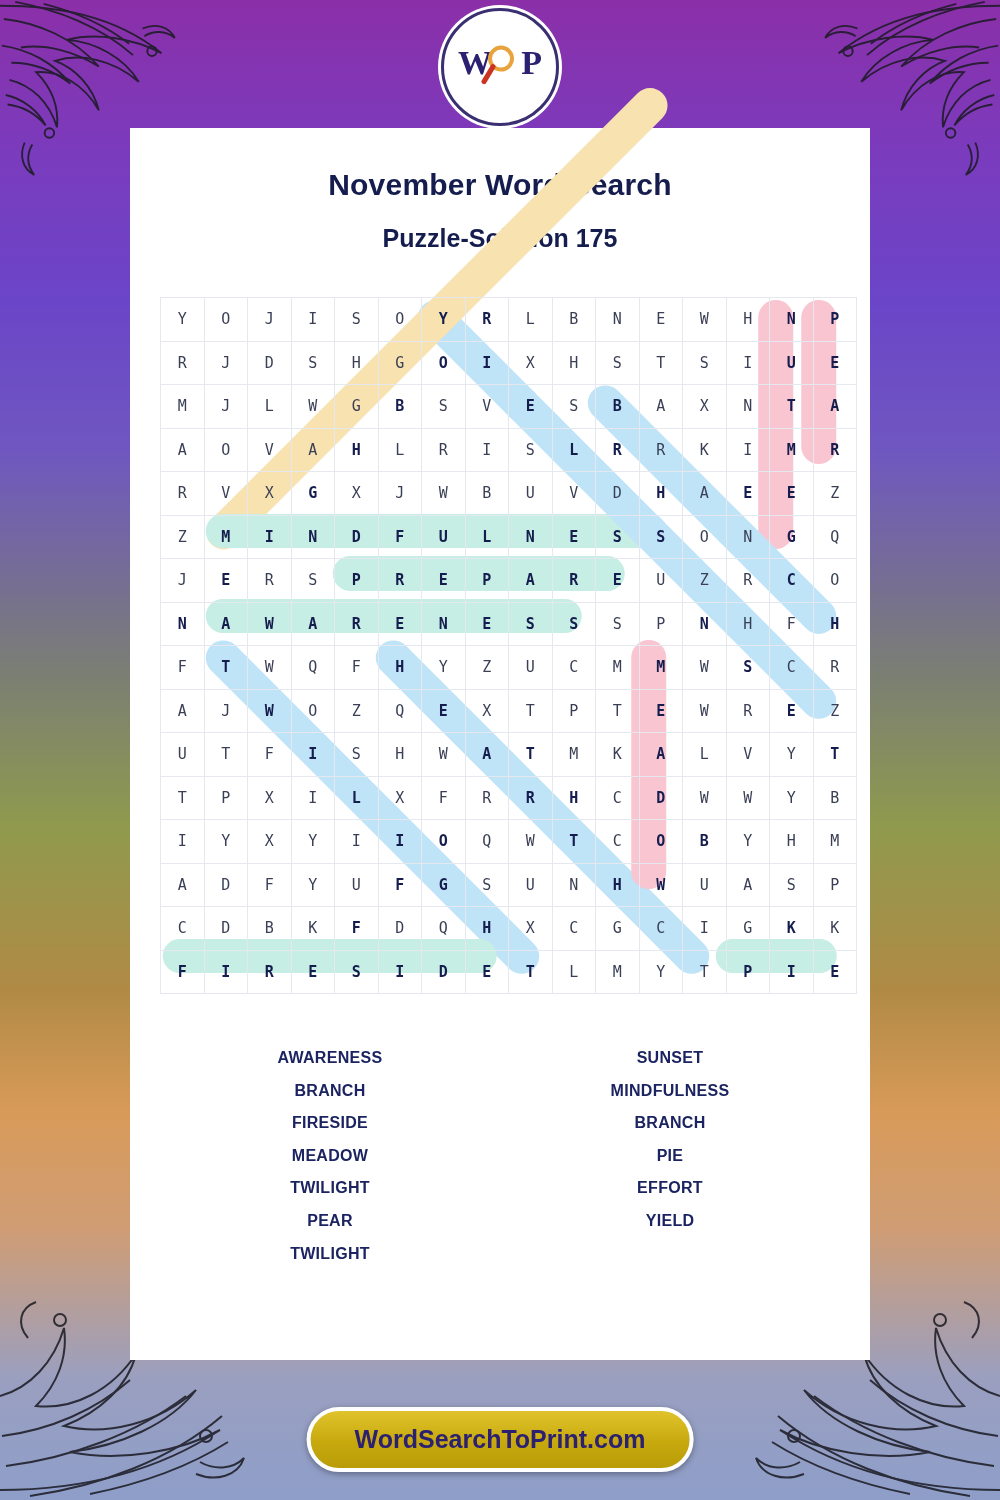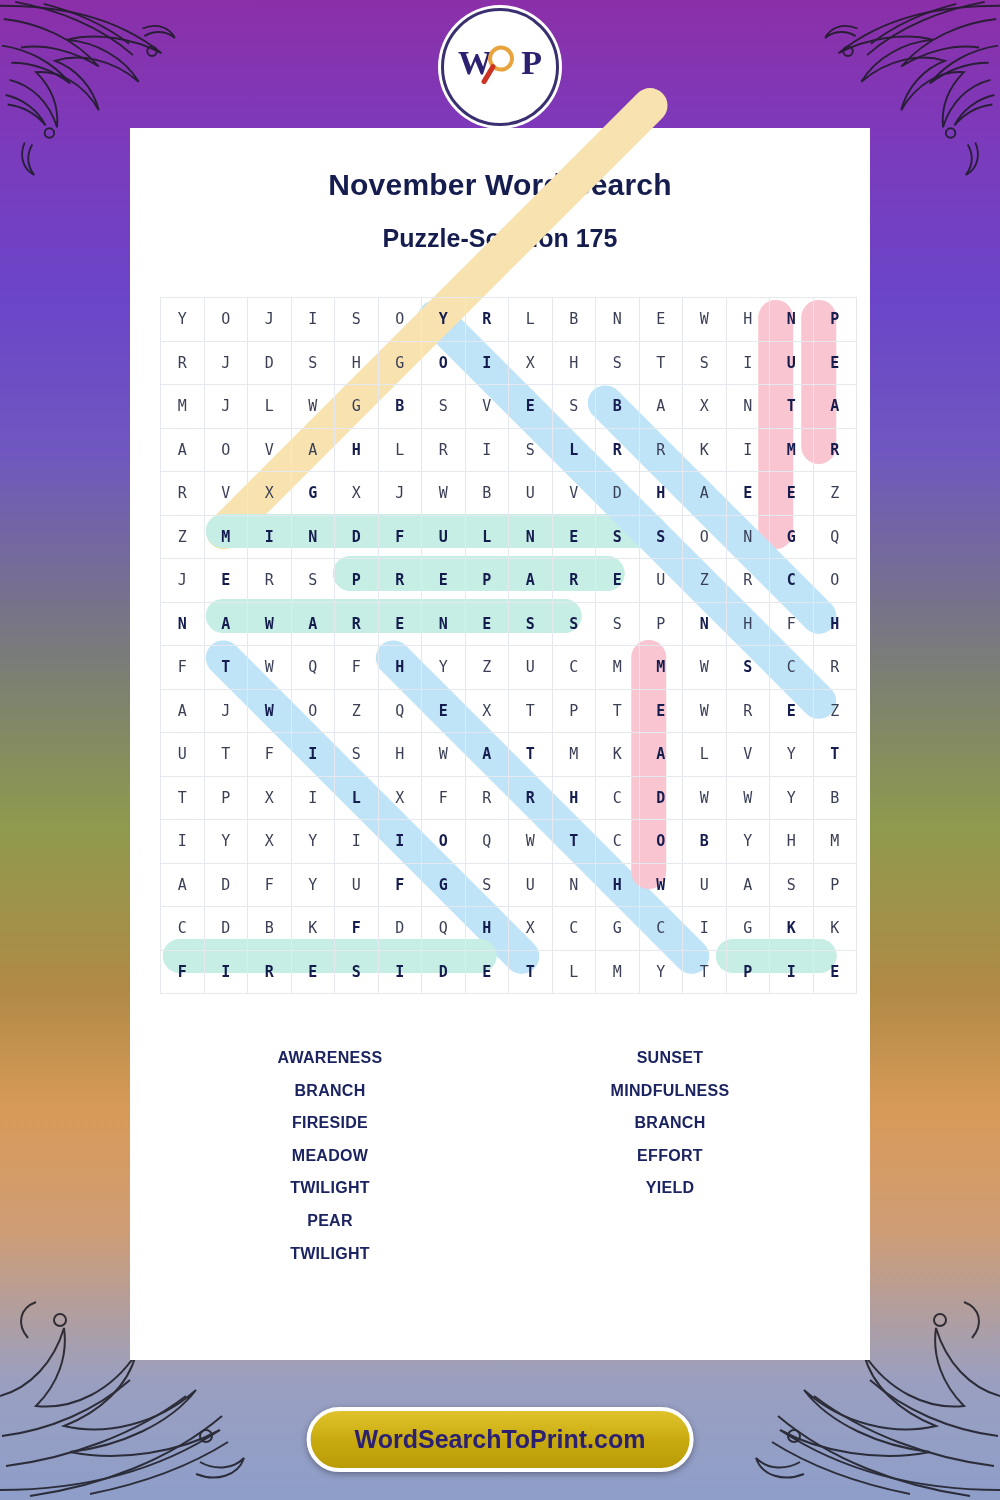--- a/index.html
+++ b/index.html
@@ -594,20 +594,21 @@
           <div class="word">FIRESIDE</div>
           <div class="word">MEADOW</div>
           <div class="word">TWILIGHT</div>
           <div class="word">PEAR</div>
           <div class="word">TWILIGHT</div>
         </div>
       <div class="word-col" id="word-col-right">
           <div class="word">SUNSET</div>
           <div class="word">MINDFULNESS</div>
           <div class="word">BRANCH</div>
+          <div class="word">PIE</div>
           <div class="word">EFFORT</div>
           <div class="word">YIELD</div>
         </div>
     </div>
   </div>
 
   <div id="footer-btn">
     <span>WordSearchToPrint.com</span>
   </div>
 

